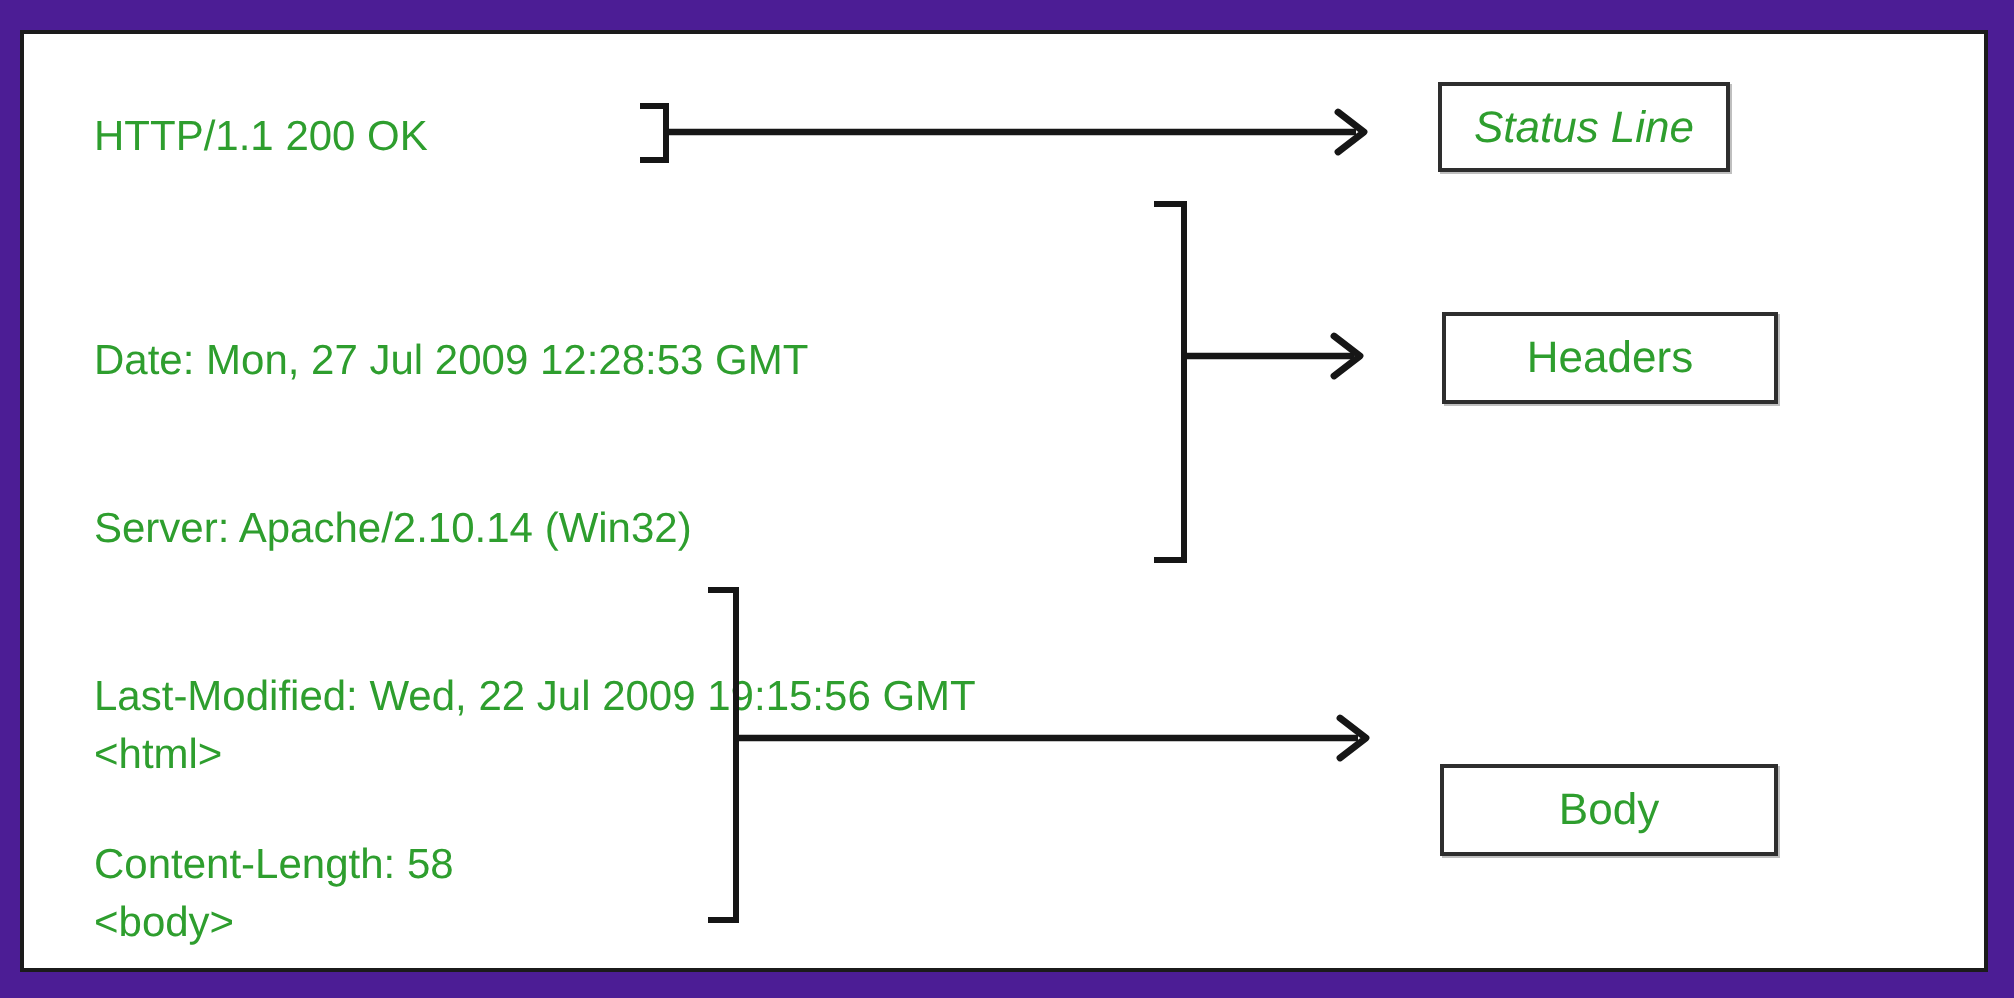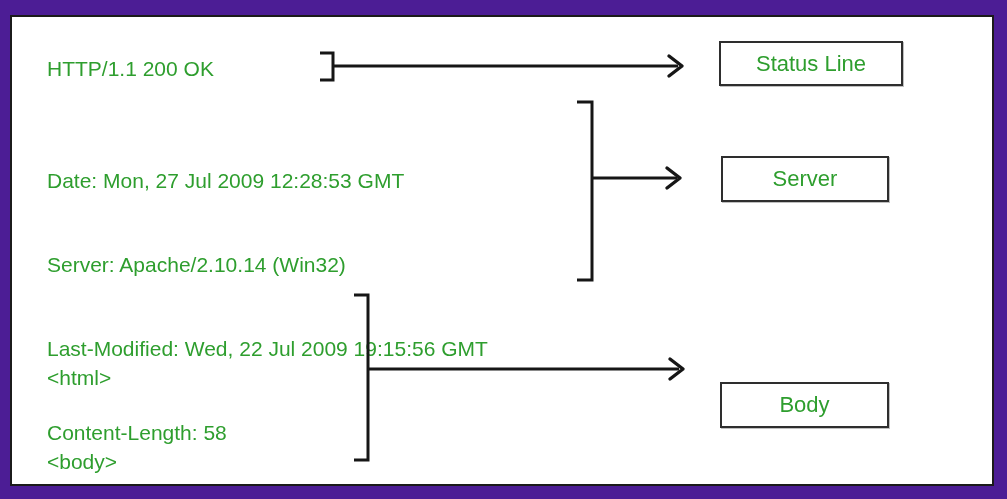--- a/index.html
+++ b/index.html
@@ -60,21 +60,21 @@
     box-sizing: border-box;
     border: 2px solid #2e2e2e;
     background: #ffffff;
     display: flex;
     align-items: center;
     justify-content: center;
     color: #2e9e2e;
     font-size: 22px;
     box-shadow: 1px 1px 0 rgba(0,0,0,0.25);
   }
-  #status-box { left: 719px; top: 41px; width: 184px; height: 45px; }
+  #status-box { left: 719px; top: 41px; width: 146px; height: 45px; font-style: italic; }
   #headers-box { left: 721px; top: 156px; width: 168px; height: 46px; }
   #body-box { left: 720px; top: 347px; width: 169px; height: 46px; margin-top: 35px; }
 </style>
 </head>
 <body>
 
 <div class="canvas">
 
   <div class="frame"></div>
 
@@ -109,19 +109,19 @@
 
     <path class="bracket" d="M354,295 H368 V460 H354"></path>
     <path class="arrow-shaft" d="M368,369 H679"></path>
     <path class="arrow-head" d="M670,359 L683,369 L670,379"></path>
   </svg>
 
   <div id="status-box" class="label-box">
     <span>Status Line</span>
   </div>
   <div id="headers-box" class="label-box">
-    <span>Server</span>
+    <span>Headers</span>
   </div>
   <div id="body-box" class="label-box">
     <span>Body</span>
   </div>
 
 </div>
 
 </body></html>

